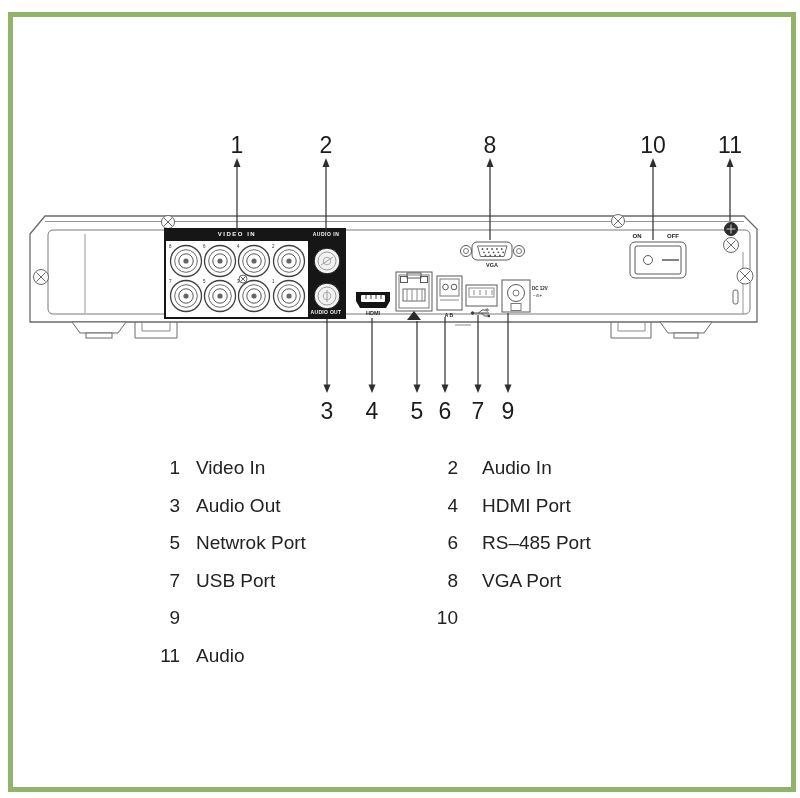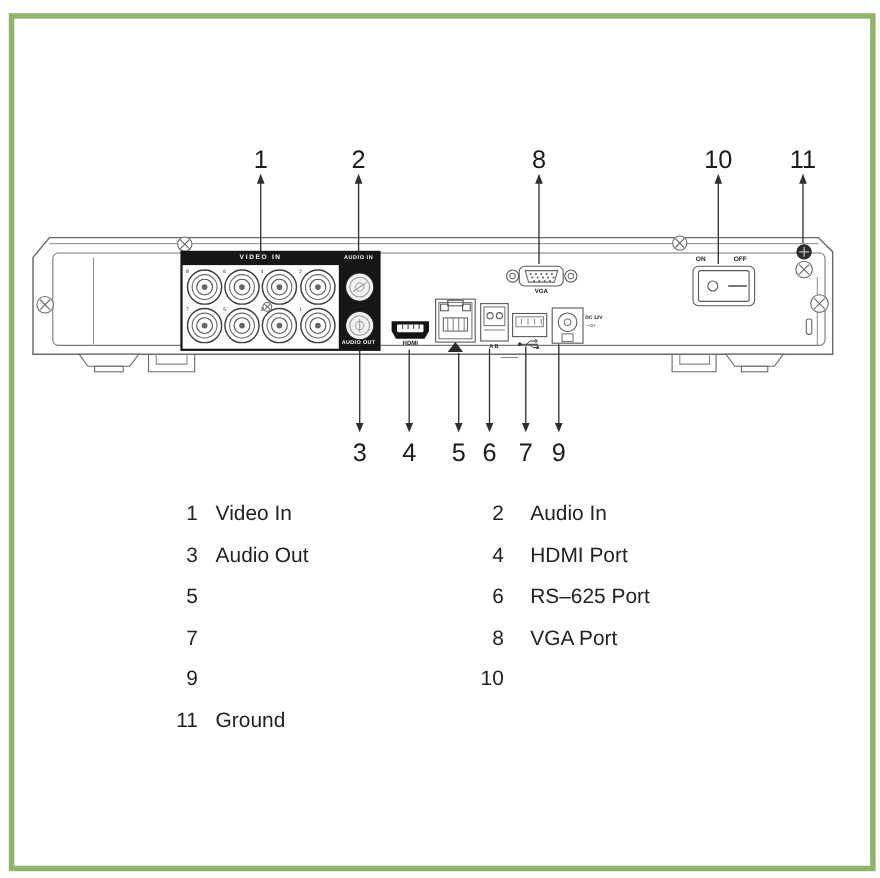--- a/index.html
+++ b/index.html
@@ -312,32 +312,34 @@
       <span class="t2">Audio In</span>
     </div>
     <div class="lrow" style="top:495px;">
       <span class="n1">3</span>
       <span class="t1">Audio Out</span>
       <span class="n2">4</span>
       <span class="t2">HDMI Port</span>
     </div>
     <div class="lrow" style="top:532px;">
       <span class="n1">5</span>
+      <span class="t1">Netwrok Port</span>
       <span class="n2">6</span>
-      <span class="t2">RS–625 Port</span>
+      <span class="t2">RS–485 Port</span>
     </div>
     <div class="lrow" style="top:570px;">
       <span class="n1">7</span>
+      <span class="t1">USB Port</span>
       <span class="n2">8</span>
       <span class="t2">VGA Port</span>
     </div>
     <div class="lrow" style="top:607px;">
       <span class="n1">9</span>
       <span class="n2">10</span>
     </div>
     <div class="lrow" style="top:645px;">
       <span class="n1">11</span>
-      <span class="t1">Ground</span>
+      <span class="t1">Audio</span>
       <span class="n2"></span>
       <span class="t2"></span>
     </div>
   </div>
 </div>
 
 </body></html>

